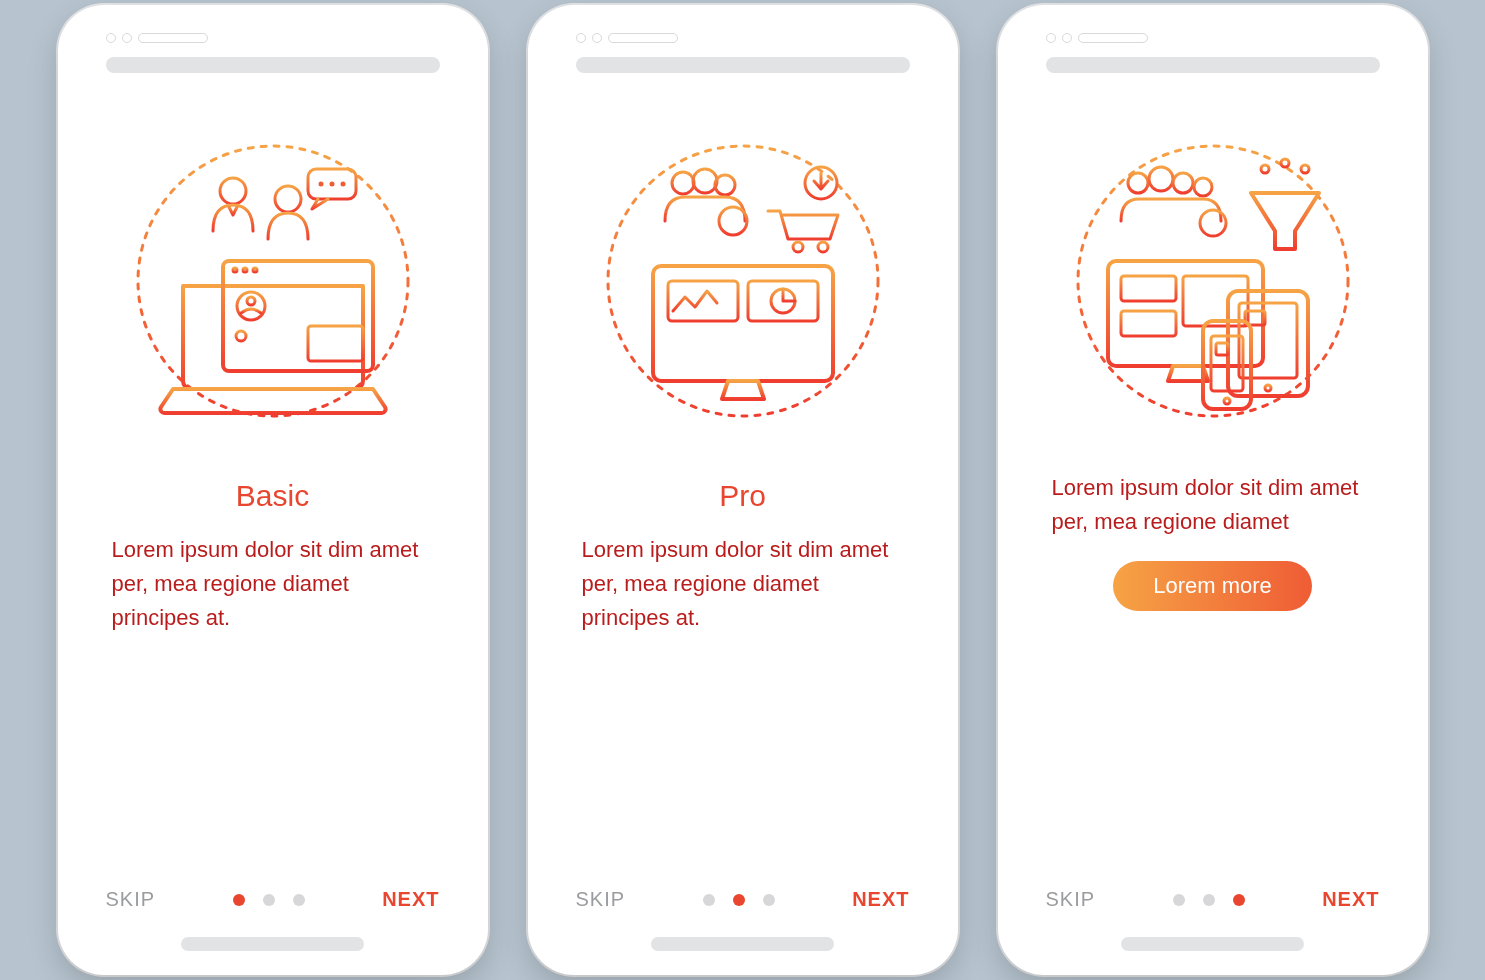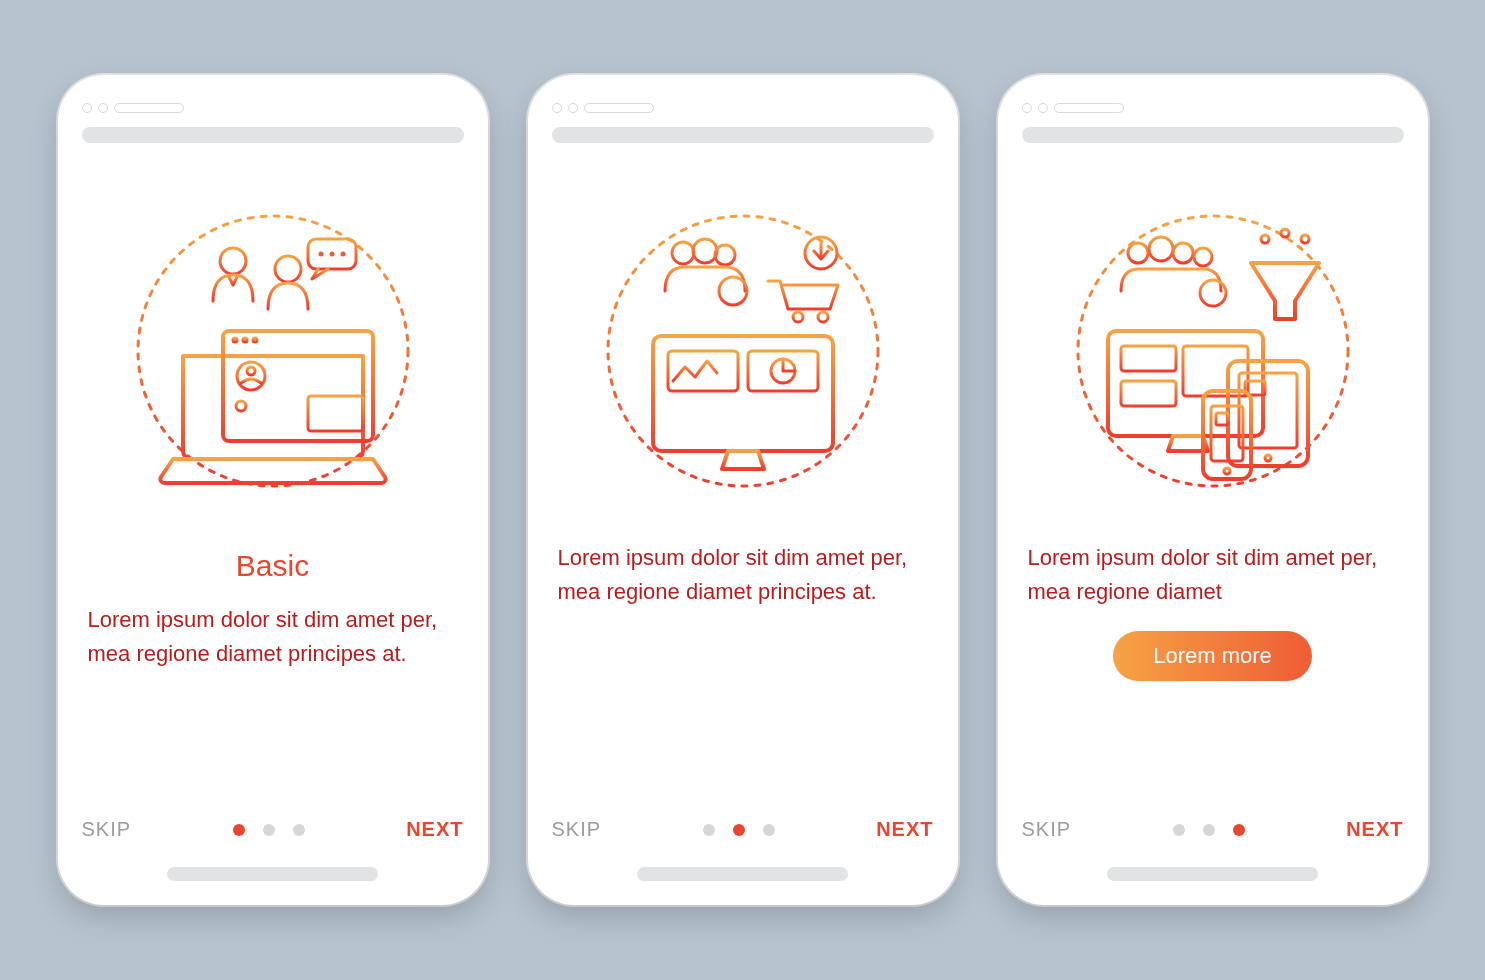--- a/index.html
+++ b/index.html
@@ -8,26 +8,26 @@
     width: 1485px;
     height: 980px;
     display: flex;
     justify-content: center;
     align-items: center;
     gap: 40px;
     font-family: -apple-system, BlinkMacSystemFont, "Segoe UI", Arial, sans-serif;
   }
   .phone {
     width: 430px;
-    height: 830px;
+    height: 970px;
     background: #fff;
     border-radius: 46px;
     box-shadow: 0 12px 30px rgba(0,0,0,0.18), 0 0 0 2px #e7e8ea;
     position: relative;
-    padding: 28px 24px 24px;
+    padding: 28px 48px 24px;
     display: flex;
     flex-direction: column;
   }
   .notch {
     display: flex;
     gap: 6px;
     align-items: center;
     margin-bottom: 14px;
   }
   .notch .dot { width: 10px; height: 10px; border: 1.5px solid #d8d9db; border-radius: 50%; }
@@ -214,20 +214,21 @@
       <circle class="g-stroke-thin" cx="240" cy="126" r="5"></circle>
       <line class="g-stroke-thin" x1="214" y1="96" x2="214" y2="112"></line>
       <line class="g-stroke-thin" x1="224" y1="96" x2="224" y2="112"></line>
       <line class="g-stroke-thin" x1="234" y1="96" x2="234" y2="112"></line>
       <line class="g-stroke-thin" x1="244" y1="96" x2="244" y2="112"></line>
       <circle class="g-stroke-thin" cx="238" cy="62" r="16"></circle>
       <path class="g-stroke-thin" d="M238 52 v14 m-7 -6 l7 8 l7 -8"></path>
     </svg>
   </div>
 
+  <h2 class="title">Pro</h2>
   <p class="desc">Lorem ipsum dolor sit dim amet per, mea regione diamet principes at.</p>
   <div class="spacer"></div>
 
   <div class="nav">
     <button class="nav-link skip">SKIP</button>
     <div class="dots">
       <span class="pdot"></span>
       <span class="pdot active"></span>
       <span class="pdot"></span>
     </div>

